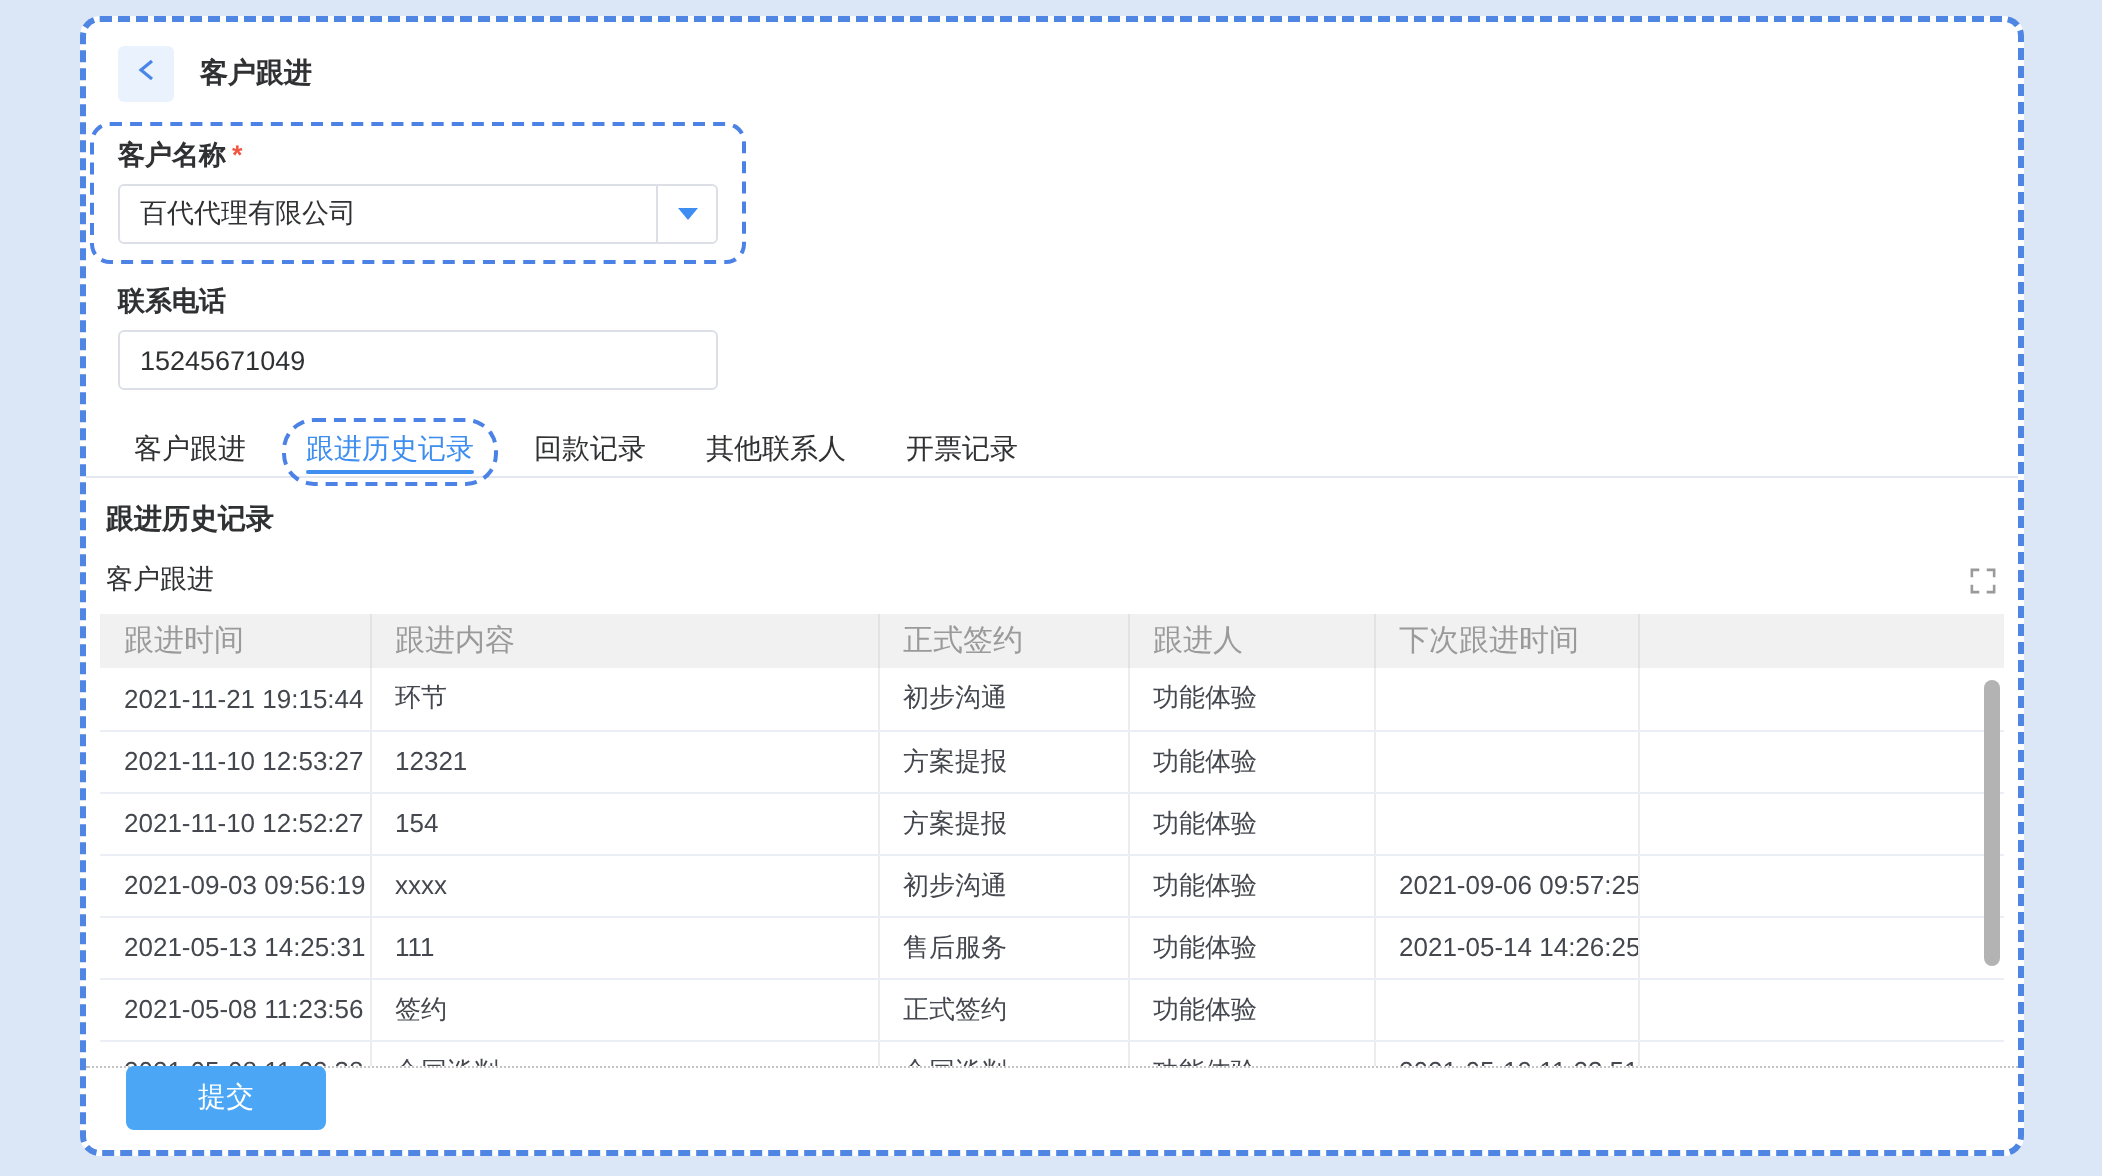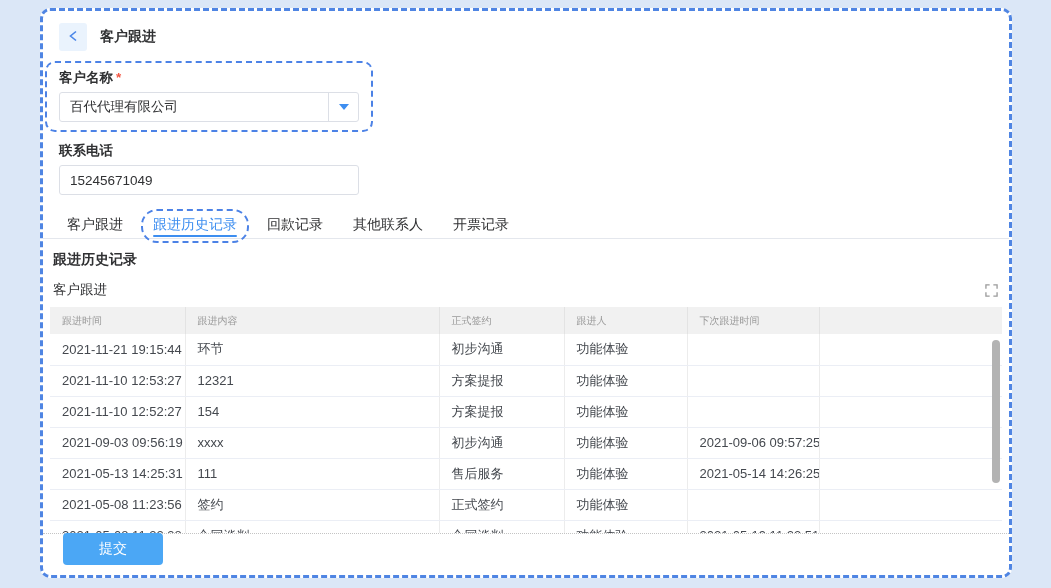--- a/index.html
+++ b/index.html
@@ -52,21 +52,21 @@
   .section-title { margin:12px 10px 0; font-size:14px; font-weight:bold; color:#303133; }
   .sub-header { margin:12px 10px 0; display:flex; align-items:center; justify-content:space-between; }
   .sub-title { font-size:13.5px; color:#303133; }
   .expand-btn { width:16px; height:16px; display:flex; align-items:center; justify-content:center;
                 cursor:pointer; }
 
   
   .table-clip { margin-top:8px; height:227px; overflow:hidden; position:relative;
                 border-bottom:1px dotted #c4c4c4; }
   table { border-collapse:collapse; table-layout:fixed; width:952px; margin:0 7px; }
-  th { background:#f1f1f1; color:#9a9a9a; font-weight:normal; font-size:10px;
+  th { background:#f1f1f1; color:#9a9a9a; font-weight:normal; font-size:15px;
        text-align:left; height:27px; padding:0 12px; border-right:1px solid #e3e3e3;
        white-space:nowrap; overflow:hidden; }
   th:last-child { border-right:none; }
   td { font-size:13px; color:#44484e; height:31px; padding:0 12px;
        border-bottom:1px solid #ebeef5; border-right:1px solid #ececec;
        white-space:nowrap; overflow:hidden; }
   td:last-child { border-right:none; }
   .scroll-thumb { position:absolute; right:9px; top:33px; width:8px; height:143px;
                   background:#b3b3b3; border-radius:4px; cursor:pointer; }
 

